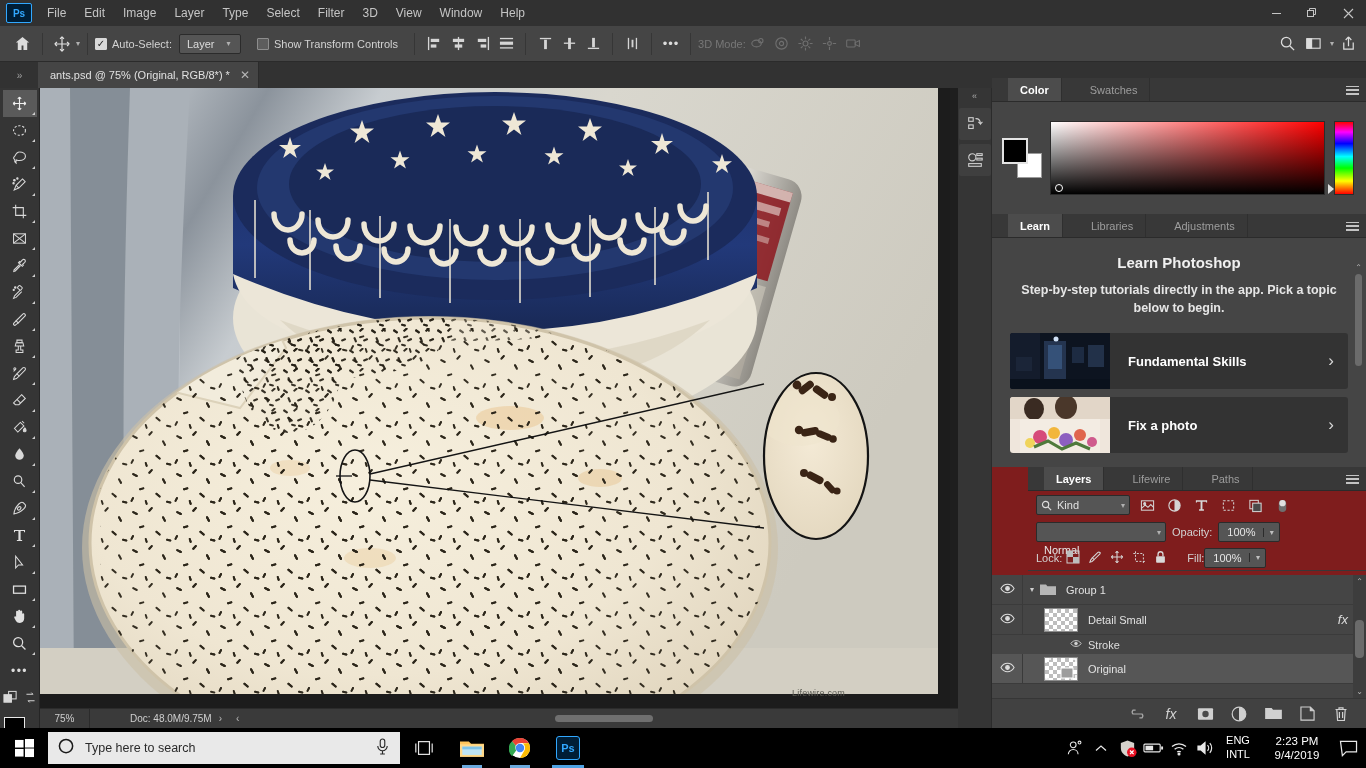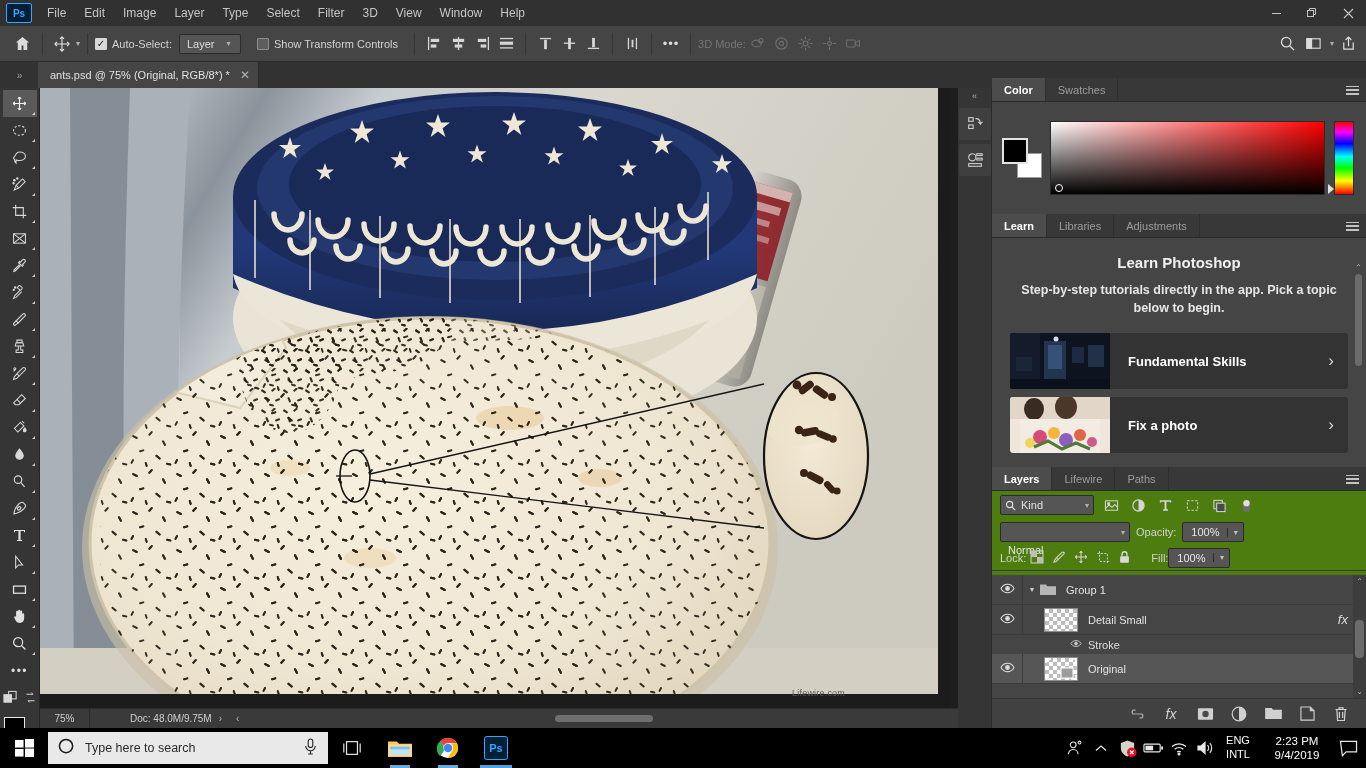--- a/index.html
+++ b/index.html
@@ -134,20 +134,21 @@
 
   
   .rightdock { position: absolute; left: 992px; top: 78px; width: 374px; height: 650px; background: #3c3c3c; }
   .panel-tabs {
     display: flex; align-items: stretch; height: 24px; background: #383838;
     border-bottom: 1px solid #2b2b2b; position: relative;
   }
   .ptab {
     padding: 0 12px; display: flex; align-items: center; font-size: 11px; color: #9d9d9d;
     border-right: 1px solid #2f2f2f;
+    margin-left: 16px;
   }
   .ptab.active { background: #4c4c4c; color: #ffffff; font-weight: bold; }
   .pmenu {
     position: absolute; right: 7px; top: 0; height: 24px; display: flex; align-items: center; color: #c0c0c0;
   }
   .hamb { width: 13px; height: 9px; display: flex; flex-direction: column; justify-content: space-between; }
   .hamb i { display: block; height: 1.5px; background: #c3c3c3; }
 
   
   .colorpanel { height: 112px; background: #454545; display: flex; align-items: center; padding: 8px 10px; }
@@ -183,21 +184,21 @@
     border-radius: 3px; margin-bottom: 8px; overflow: hidden;
   }
   .card-thumb { width: 100px; height: 56px; flex: none; }
   .card-label { flex: 1; padding-left: 18px; font-size: 13px; color: #ffffff; font-weight: bold; }
   .card-chev { padding-right: 14px; color: #d8d8d8; font-size: 17px; }
   .learn-scroll { position: absolute; right: 2px; top: 24px; width: 11px; bottom: 0; }
   .learn-scroll .thumb { position: absolute; left: 2px; top: 12px; width: 7px; height: 92px; background: #6b6b6b; border-radius: 4px; }
   .learn-scroll .a { position: absolute; left: 0; width: 11px; height: 12px; text-align: center; color: #b4b4b4; font-size: 8px; line-height: 12px; }
 
   
-  .layerspanel { background: #4d7c0f; position: absolute; left: 0; right: 0; top: 389px; bottom: 0; }
+  .layerspanel { background: #7f1d1d; position: absolute; left: 0; right: 0; top: 389px; bottom: 0; padding-left: 36px; }
   .filterbar { display: flex; align-items: center; height: 28px; padding: 0 8px; gap: 7px; }
   .kindsel {
     display: flex; align-items: center; width: 94px; height: 20px; background: #555;
     border: 1px solid #2b2b2b; border-radius: 2px; padding: 0 4px; gap: 5px; font-size: 11px; color: #e0e0e0;
   }
   .kindsel .sp { flex: 1; }
   .fbtn { width: 20px; height: 20px; display: flex; align-items: center; justify-content: center; color: #d5d5d5; }
   .blendrow { display: flex; align-items: center; height: 26px; padding: 0 8px; gap: 6px; }
   .blendsel {
     display: flex; align-items: center; width: 130px; height: 20px; background: #555;
@@ -241,21 +242,21 @@
   }
   .ficon { color: #cfcfcf; display: flex; align-items: center; justify-content: center; width: 18px; height: 18px; }
 
   
   .taskbar {
     position: absolute; left: 0; top: 728px; width: 1366px; height: 40px; background: #000000;
     display: flex; align-items: center;
   }
   .start { width: 48px; height: 40px; display: flex; align-items: center; justify-content: center; }
   .searchbox {
-    width: 280px; height: 32px; background: #e9e9e9; display: flex; align-items: center;
+    width: 352px; height: 32px; background: #e9e9e9; display: flex; align-items: center;
     padding: 4px 10px; gap: 10px; color: #2a2a2a; font-size: 12.5px;
   }
   .tb-icon { width: 48px; height: 40px; display: flex; align-items: center; justify-content: center; position: relative; }
   .tb-icon.active::after {
     content: ''; position: absolute; left: 8px; right: 8px; bottom: 0; height: 3px; background: #4fa3e3;
   }
   .tb-icon.running::after {
     content: ''; position: absolute; left: 14px; right: 14px; bottom: 0; height: 3px; background: #6aa9dd;
   }
   .tray { position: absolute; right: 0; display: flex; align-items: center; height: 44px; gap: 0; }

